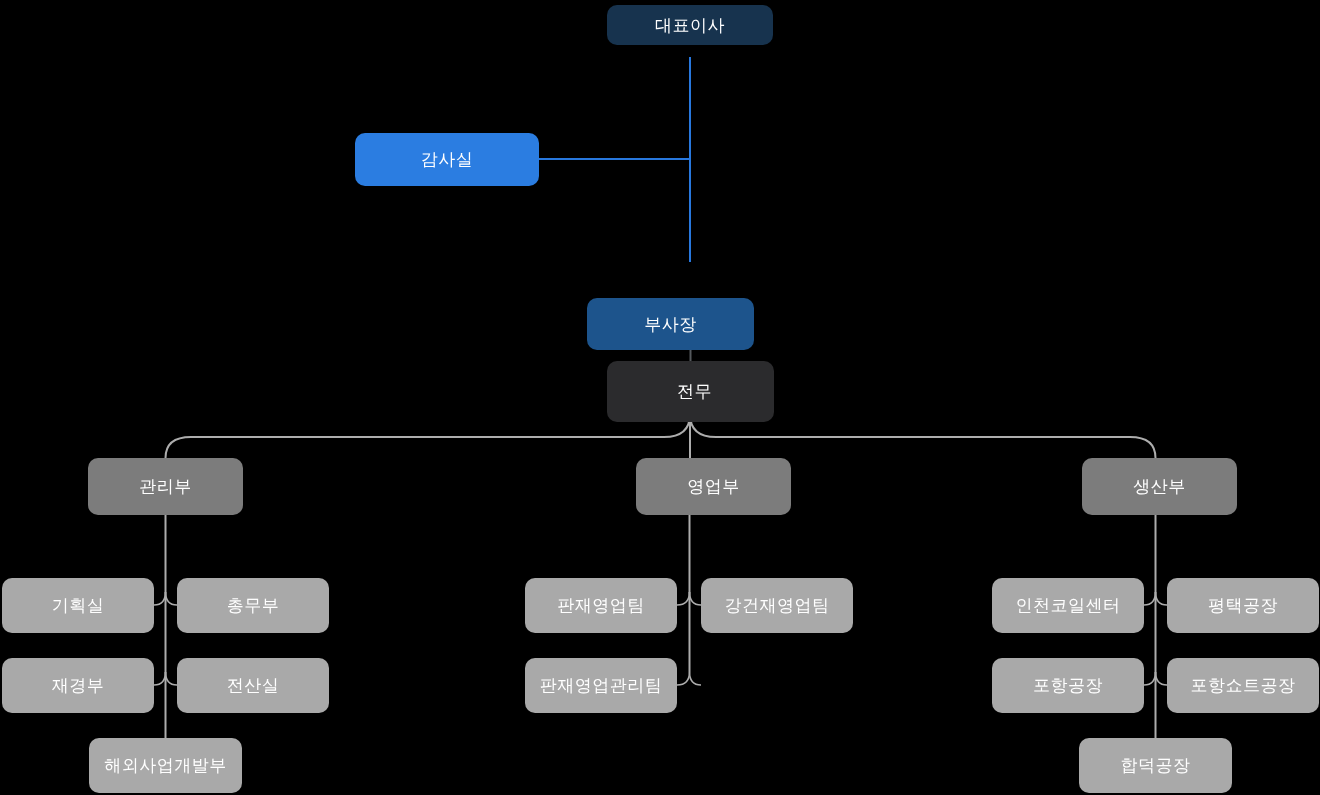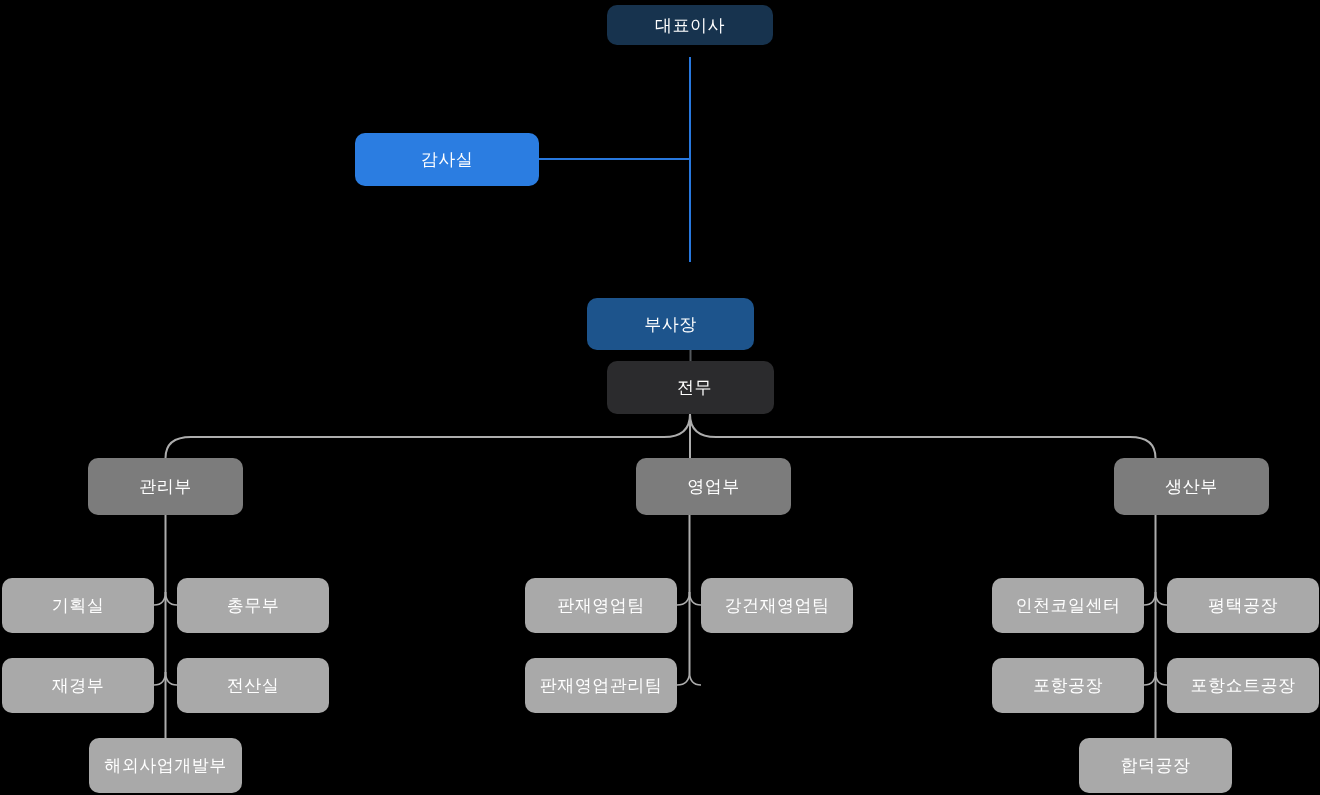--- a/index.html
+++ b/index.html
@@ -37,26 +37,26 @@
     font-size: 17px;
     font-weight: 500;
     letter-spacing: 0.5px;
     border-radius: 10px;
     box-sizing: border-box;
     white-space: nowrap;
   }
   #node-ceo   { left: 607px; top: 5px;   width: 166px; height: 40px; background: var(--node-ceo); }
   #node-audit { left: 355px; top: 133px; width: 184px; height: 53px; background: var(--node-audit); }
   #node-vp    { left: 587px; top: 262px; width: 167px; height: 52px; background: var(--node-vp); margin-top: 36px; }
-  #node-exec  { left: 607px; top: 361px; width: 167px; height: 53px; background: var(--node-exec); padding-left: 8px; }
+  #node-exec  { left: 607px; top: 361px; width: 167px; height: 61px; background: var(--node-exec); padding-left: 8px; }
 
   .dept { top: 458px; width: 155px; height: 57px; background: var(--node-dept); }
   #dept-0 { left: 88px; }
   #dept-1 { left: 636px; }
-  #dept-2 { left: 1114px; }
+  #dept-2 { left: 1082px; }
 
   .team { width: 152px; height: 55px; background: var(--node-team); }
   
   #t-0-0 { left: 2px;    top: 578px; }
   #t-0-1 { left: 177px;  top: 578px; }
   #t-0-2 { left: 2px;    top: 658px; }
   #t-0-3 { left: 177px;  top: 658px; }
   #t-0-4 { left: 89px;   top: 738px; width: 153px; }
   
   #t-1-0 { left: 525px;  top: 578px; }

